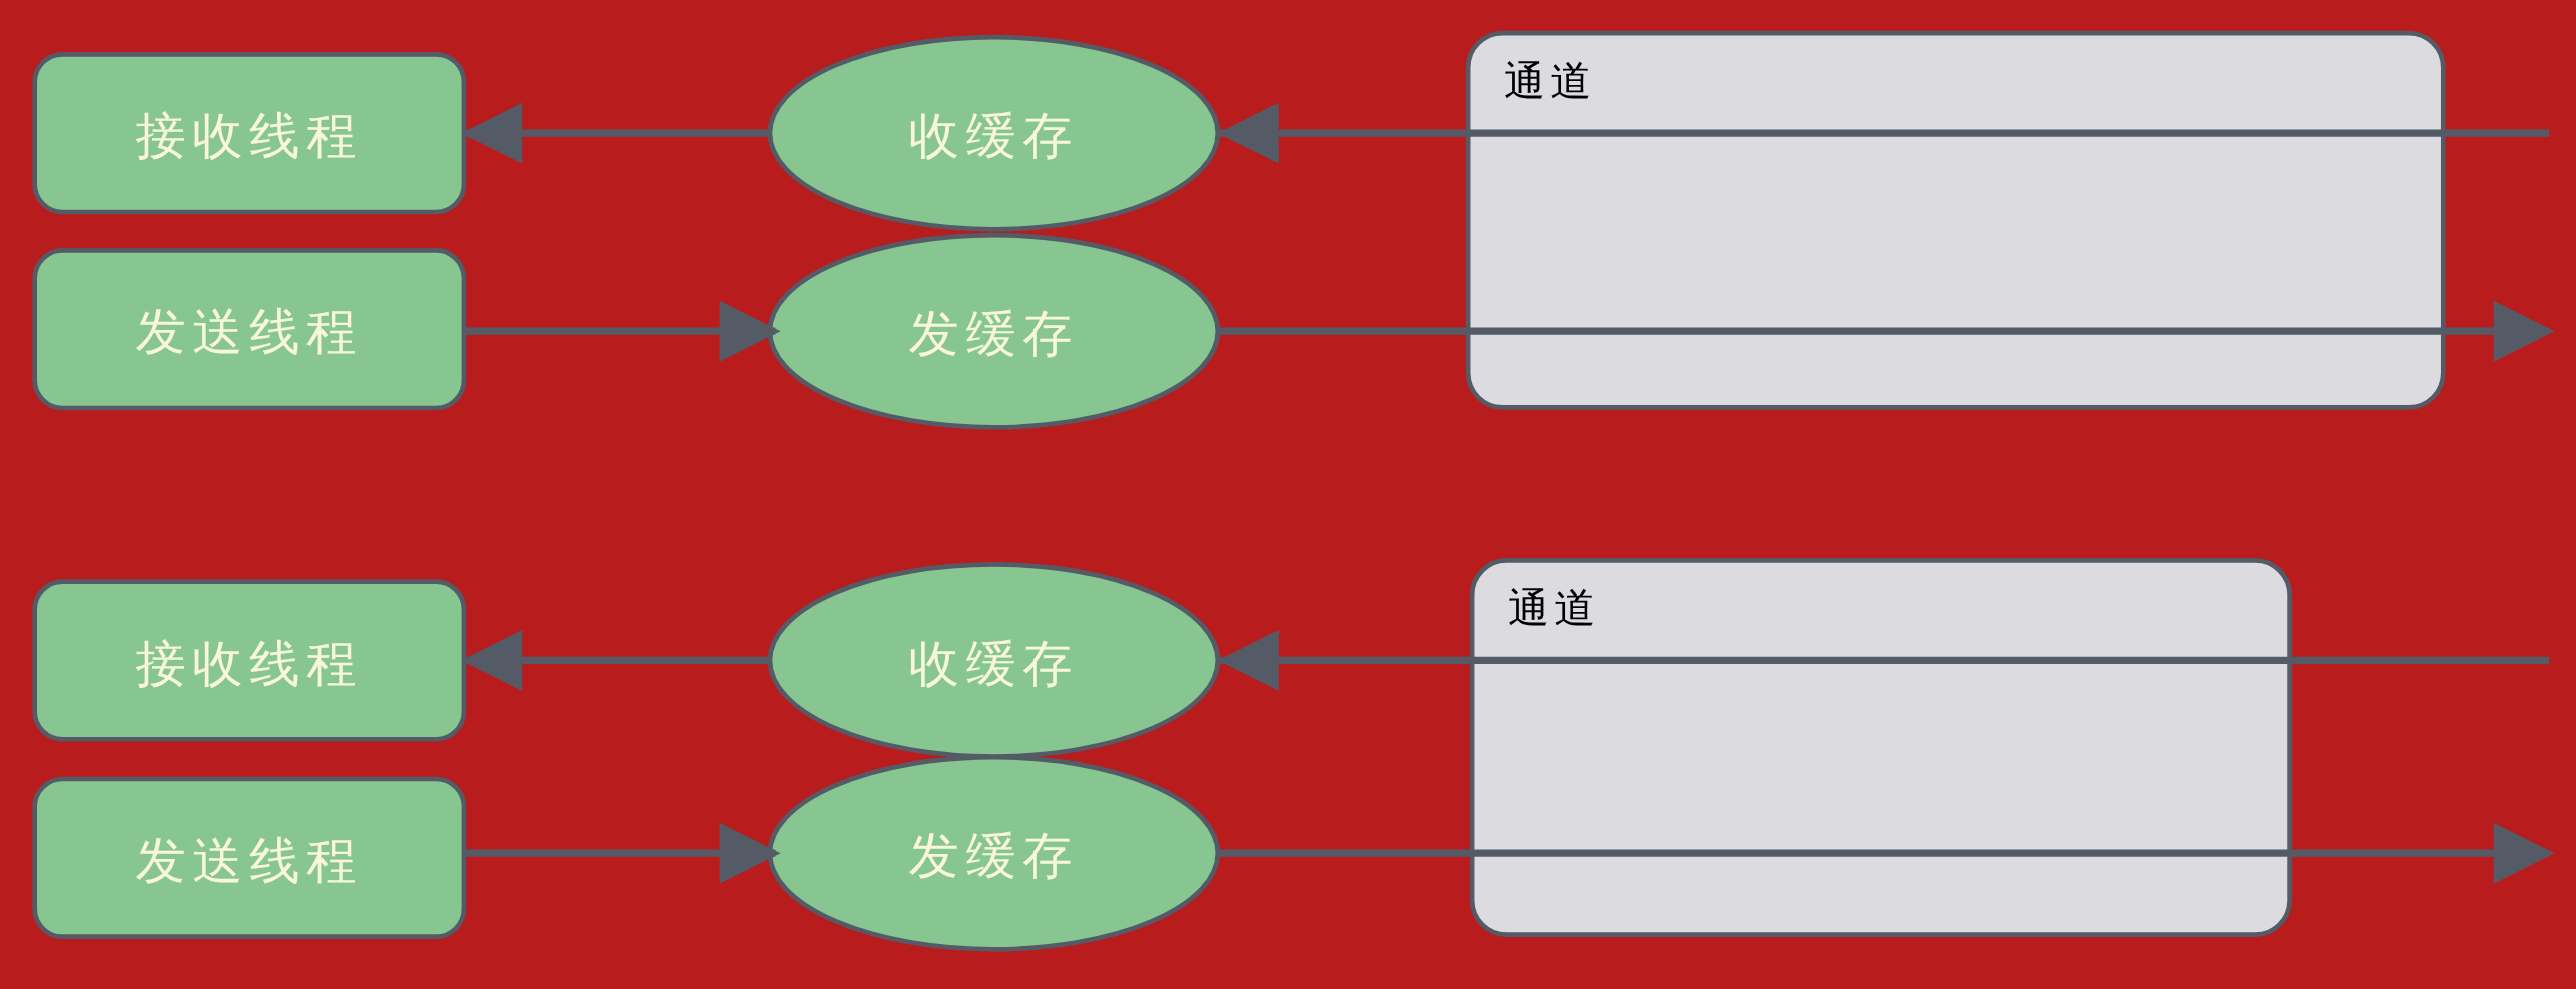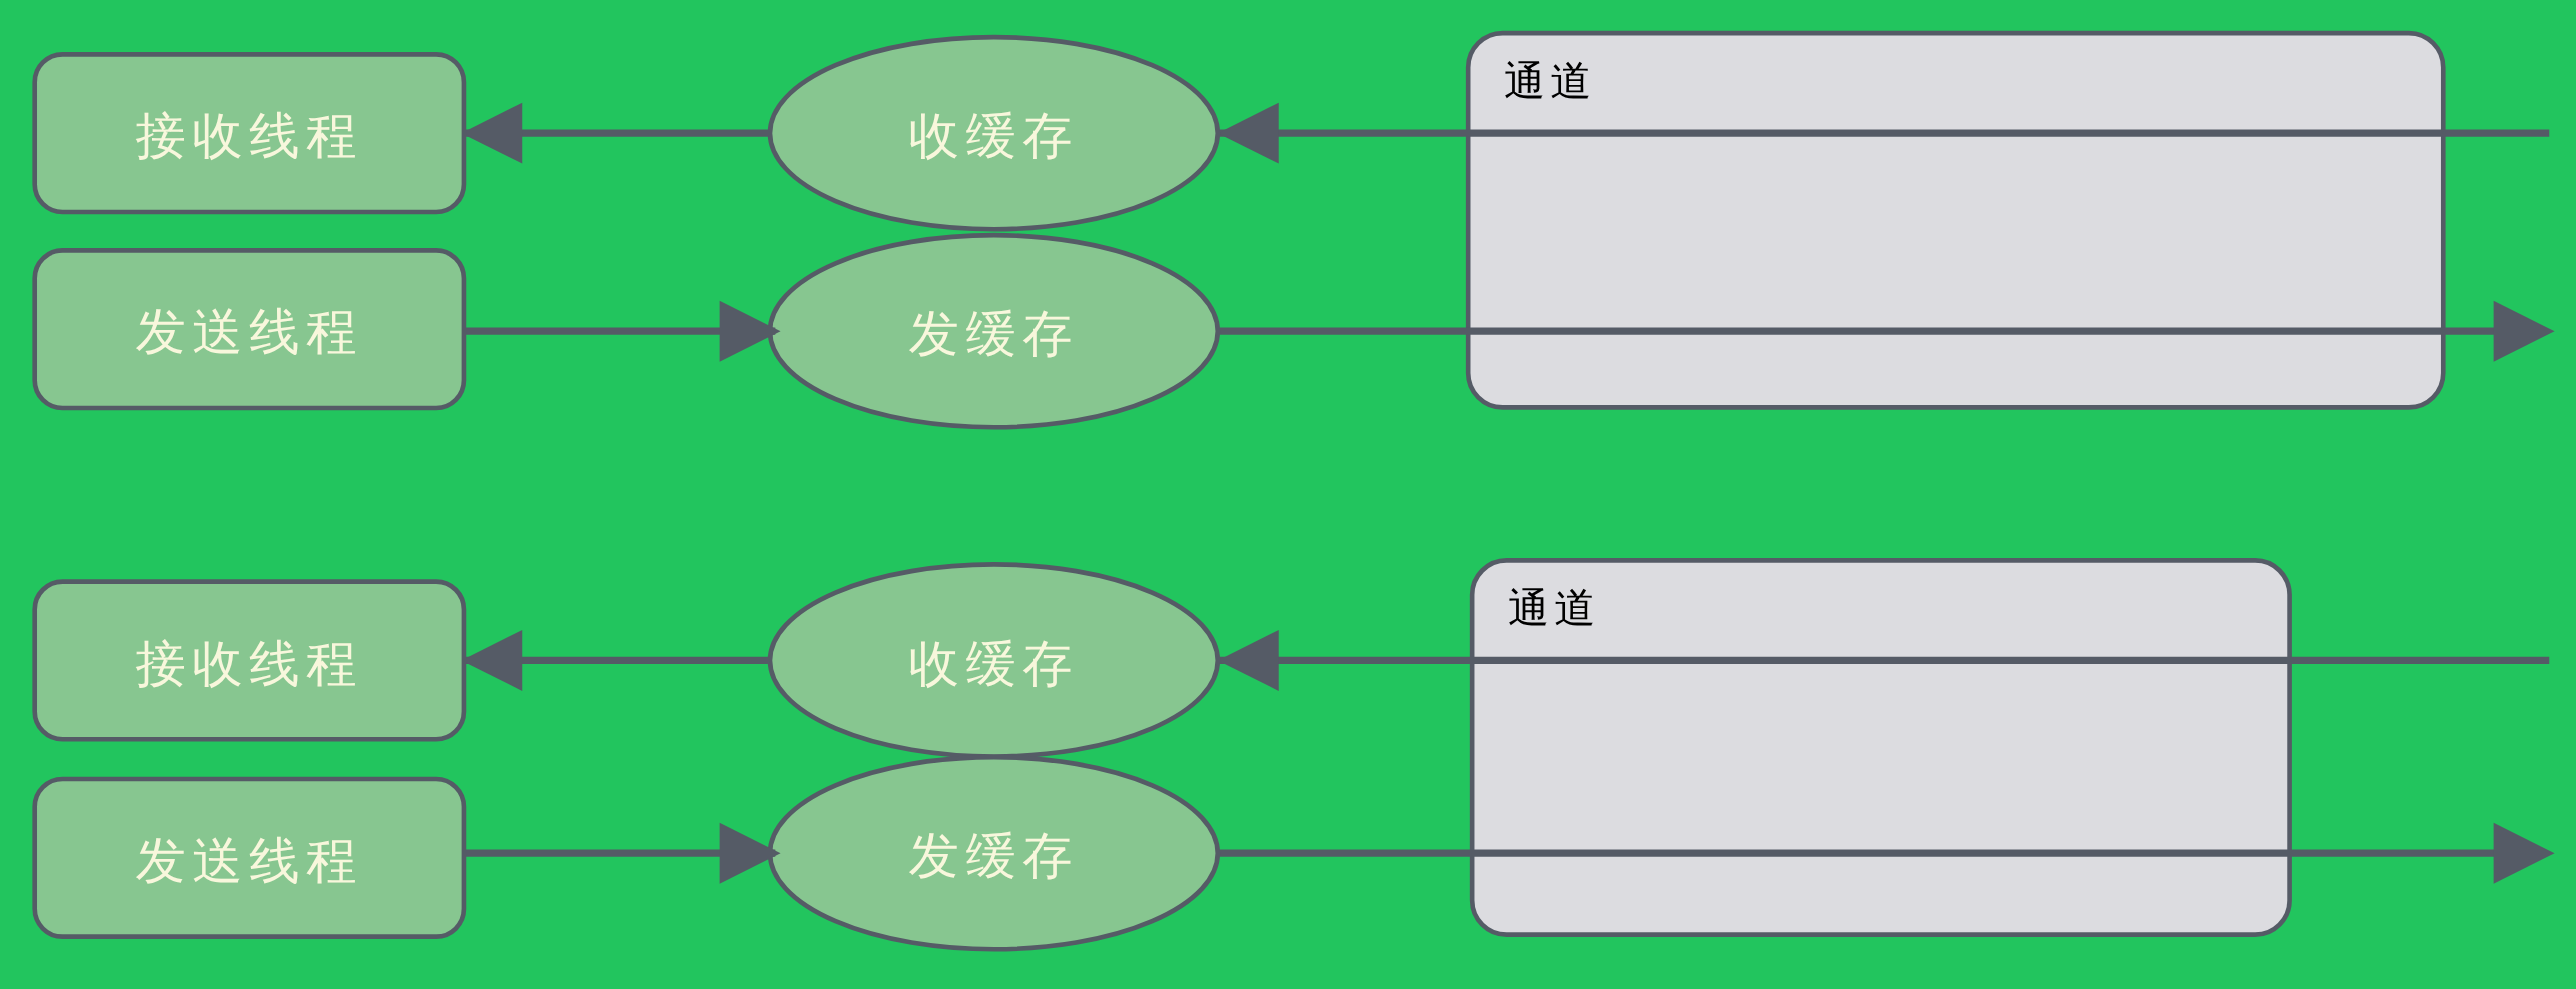--- a/index.html
+++ b/index.html
@@ -10,21 +10,21 @@
   body {
     width: 2576px;
     height: 989px;
     font-family: "DejaVu Sans", sans-serif;
     overflow: hidden;
   }
   #diagram-root {
     position: relative;
     width: 2576px;
     height: 989px;
-    background: #22c55e;
+    background: #b91c1c;
   }
   svg.diagram-canvas {
     display: block;
     width: 2576px;
     height: 989px;
   }
   .shape-stroke {
     stroke: #555B66;
     stroke-width: 7;
   }

